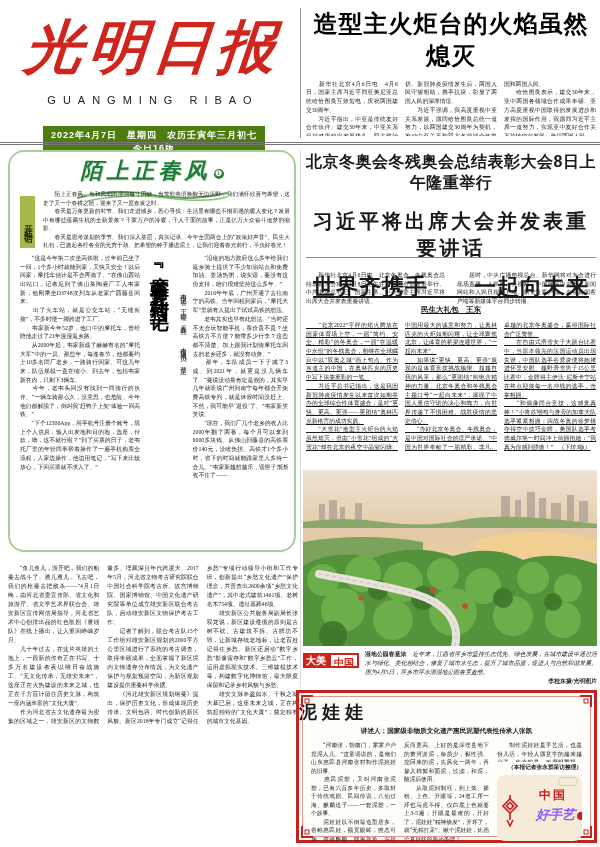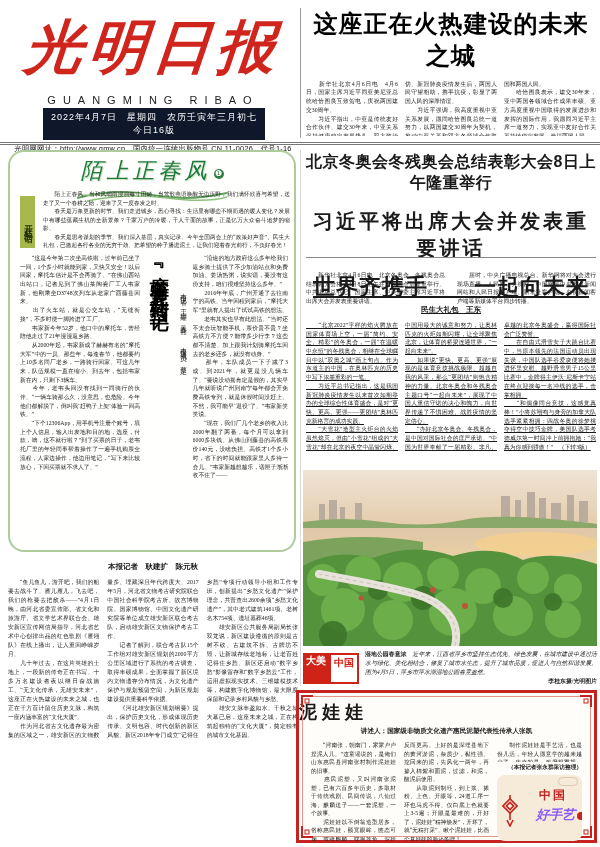--- a/index.html
+++ b/index.html
@@ -4,22 +4,22 @@
 <style>
   html,body{margin:0;padding:0;background:#e9e9e9;}
   .page{position:relative;width:600px;height:847px;background:#ffffff;margin:0 auto;
         font-family:"Liberation Serif","DejaVu Serif",serif;color:#1a1a1a;overflow:hidden;}
 
   
   .mast{position:absolute;left:10px;top:2px;width:286px;height:140px;text-align:center;}
   .mast-title{font-size:58px;font-weight:bold;color:#d0251d;font-style:italic;
               letter-spacing:6px;line-height:92px;transform:skewX(-5deg);white-space:nowrap;}
   .mast-pinyin{font-size:11px;letter-spacing:7px;color:#222;font-family:"Liberation Sans",sans-serif;margin-top:0;}
-  .date-bar{margin:2px 0 0 33px;width:222px;background:#0f172a;color:#fff;font-size:9px;
-            padding:3px 0;font-family:"Liberation Sans",sans-serif;letter-spacing:1px;font-weight:normal;}
+  .date-bar{margin:20px 0 0 33px;width:222px;background:#4d7c0f;color:#fff;font-size:9px;
+            padding:3px 0;font-family:"Liberation Sans",sans-serif;letter-spacing:1px;font-weight:bold;}
   .pub-info{font-size:7.3px;margin-top:4px;color:#111;letter-spacing:.3px;font-family:"Liberation Sans",sans-serif;}
   .vdiv1{position:absolute;left:300px;top:8px;height:130px;border-left:1px solid #999;}
   .vdiv2{position:absolute;left:300px;top:150px;height:536px;border-left:1px solid #d8d8d8;}
 
   
   .tiny{font-size:5.8px;line-height:1.5;text-align:justify;white-space:pre-wrap;overflow:hidden;color:#222;}
 
   
   .lead{position:absolute;left:306px;top:8px;width:290px;}
   .lead-h{font-family:"Liberation Sans",sans-serif;font-weight:900;font-size:24px;
@@ -35,21 +35,21 @@
   .cer-h1{font-size:16px;font-weight:900;text-align:center;font-family:"Liberation Sans",sans-serif;letter-spacing:.5px;}
   .cer-h2{font-size:20px;font-weight:900;text-align:center;margin-top:14px;font-family:"Liberation Sans",sans-serif;letter-spacing:3px;}
   .cer-cols{display:flex;gap:12px;margin-top:9px;height:46px;}
   .cer-cols .tiny{flex:1;}
   .cer-rule{position:absolute;left:306px;top:257px;width:290px;border-top:1px solid #888;}
 
   
   .springbox{position:absolute;left:8px;top:150px;width:288px;height:402px;
              border:2px solid #aecb9b;border-radius:16px;box-sizing:border-box;background:#fffffe;}
   .spring-logo{position:absolute;top:4px;left:0;right:0;text-align:center;}
-  .spring-logo-text{font-size:22px;font-weight:normal;font-style:italic;color:#1f7a3d;letter-spacing:4px;
+  .spring-logo-text{font-size:22px;font-weight:bold;font-style:italic;color:#1f7a3d;letter-spacing:4px;
                     font-family:"Liberation Serif",serif;text-shadow:1px 1px 0 #cfe3c2;}
   .spring-badge{display:inline-block;font-size:8px;color:#fff;background:#2e7d3c;border-radius:50%;
                 width:10px;height:10px;line-height:10px;vertical-align:middle;margin-left:3px;}
   .kaitab{position:absolute;left:10px;top:44px;width:15px;height:52px;background:#a9b84c;color:#1e2d08;
           writing-mode:vertical-rl;font-size:8.5px;letter-spacing:3px;text-align:center;
           font-weight:bold;font-family:"Liberation Sans",sans-serif;padding-top:4px;box-sizing:border-box;}
   .spring-intro{position:absolute;left:33px;top:38px;width:247px;height:60px;font-size:5.7px;}
   .moto{position:absolute;left:10px;top:102px;width:268px;height:290px;display:flex;gap:5px;overflow:hidden;}
   .moto-left{width:120px;height:290px;}
   .moto-title{writing-mode:vertical-rl;font-size:19px;font-weight:900;font-family:"Liberation Sans",sans-serif;
@@ -69,21 +69,21 @@
   .w-h{font-size:22px;font-weight:900;text-align:center;letter-spacing:1px;font-family:"Liberation Serif",serif;}
   .w-by{font-size:7.5px;text-align:center;margin-top:3px;font-weight:bold;}
   .w-cols{margin-top:6px;height:160px;column-count:3;column-gap:7px;font-size:5.8px;line-height:1.5;
           text-align:justify;white-space:pre-wrap;overflow:hidden;color:#222;}
 
   
   .photo{position:absolute;left:303px;top:470px;width:294px;height:176px;overflow:hidden;}
 
   
   .caption{position:absolute;left:303px;top:650px;width:294px;height:36px;display:flex;gap:6px;}
-  .dm-badge{flex:none;display:flex;height:31px;margin-top:3px;font-family:"Liberation Sans",sans-serif;}
+  .dm-badge{flex:none;display:flex;height:15px;margin-top:3px;font-family:"Liberation Sans",sans-serif;}
   .dm1{background:#cf2318;color:#fff;font-weight:bold;font-size:10px;padding:1px 3px;}
   .dm2{border:2px solid #cf2318;color:#cf2318;font-weight:bold;font-size:10px;padding:1px 3px;background:#fff;box-sizing:content-box;}
   .cap-text{font-size:5.9px;line-height:1.55;text-align:justify;font-style:italic;color:#222;flex:1;}
   .cap-title{font-weight:bold;font-style:normal;}
   .cap-credit{display:block;text-align:right;font-weight:bold;font-style:normal;}
 
   
   .claybox{position:absolute;left:296px;top:690px;width:301px;height:153px;border:3px solid #c5231f;
            background:#fffdfa;box-sizing:border-box;}
   .clay-inner{position:absolute;inset:3px;border:1px solid #e0948a;pointer-events:none;}
@@ -115,21 +115,21 @@
   <div class="mast">
     <div class="mast-title">光明日报</div>
     <div class="mast-pinyin">GUANGMING RIBAO</div>
     <div class="date-bar">2022年4月7日　星期四　农历壬寅年三月初七　今日16版</div>
     <div class="pub-info">光明网网址：http://www.gmw.cn　国内统一连续出版物号 CN 11-0026　代号1-16　第26364号</div>
   </div>
   <div class="vdiv1"></div>
   <div class="vdiv2"></div>
 
   <div class="lead">
-    <div class="lead-h">这座正在火热建设的未来之城</div>
+    <div class="lead-h">造型主火炬台的火焰虽然熄灭</div>
     <div class="lead-cols">
       <div class="tiny">　　新华社北京4月6日电　4月6日，国家主席习近平同亚美尼亚总统哈恰图良互致贺电，庆祝两国建交30周年。
 　　习近平指出，中亚是传统友好合作伙伴。建交30年来，中亚关系保持健康稳定发展势头，双方政治互信深化，各领域合作扎实推进，人文交流日益密</div>
       <div class="tiny">切。新冠肺炎疫情发生后，两国人民守望相助，携手抗疫，彰显了两国人民的深厚情谊。
 　　习近平强调，我高度重视中亚关系发展，愿同哈恰图良总统一道努力，以两国建交30周年为契机，推动中亚关系和双方各领域合作取得更多成果，造福两</div>
       <div class="tiny">国和两国人民。
 　　哈恰图良表示，建交30年来，亚中两国各领域合作成果丰硕。亚方高度重视中国取得的发展进步和发挥的国际作用，我愿同习近平主席一道努力，实现亚中友好合作关系持续稳定发展，造福两国人民。</div>
     </div>
   </div>
 
@@ -171,21 +171,20 @@
       <div class="moto-byline">本报记者　王忠耀　吴春燕　　本报通讯员　蔡定</div>
       <div class="moto-right tiny">　　“沿途的地方政府这么多年给我们返乡骑士提供了不少加油站点和免费加油、姜汤热粥，说实话，要没有这份支持，咱们很难坚持这么多年。”
 　　2016年年底，广州开通了去往南宁的高铁。当年回程到家后，“摩托大军”里就有人提出了试试高铁的想法。
 　　老韦其实也早有此想法。“当时还不太会玩智能手机，票价贵不贵？坐高铁方不方便？能带多少行李？这些都不清楚。加上跟我计划骑摩托车回去的老乡还多，就没有动身。”
 　　那年，车队成员一下子减了3成。到2021年，就更是没几辆车了。“要说没动摇肯定是假的，其实早几年就听说广州到南宁每年都会开免费高铁专列，就是休假时间没赶上。不然，我可能早‘退役’了。”韦家新笑笑说。
 　　“现在，我们厂几个老乡的收入比2000年翻了两番，每个月可以拿到6000多块钱。从佛山到藤县的高铁票价140元，没啥负担。高铁才1个多小时，省下的时间就能跟家里人多待一会儿。”韦家新越想越乐，话匣子渐渐收不住了——</div>
     </div>
   </div>
 
   <div class="xiongan">
-    <div class="xa-by">本报记者　耿建扩　陈元秋</div>
     <div class="xa-cols">　　“鱼儿鱼儿，游开吧，我们的船要去战斗了。雁儿雁儿，飞去吧，我们的枪要去把敌杀——”4月1日晚，由河北省委宣传部、省文化和旅游厅、省文学艺术界联合会、雄安新区宣传网信局指导，河北省艺术中心创排出品的红色歌剧《雁翎队》在线上播出，让人重回峥嵘岁月。
 　　几十年过去，在这片英雄的土地上，一段新的传奇正在书写。十多万名建设者夜以继日奋战施工。“无文化传承，无雄安未来”，这座正在火热建设的未来之城，也正在千方百计留住历史文脉，构筑一座内涵丰富的“文化大厦”。
 　　作为河北省古文化遗存最为密集的区域之一，雄安新区的文物数量多、埋藏深且年代跨度大。2017年5月，河北省文物考古研究院联合中国社会科学院考古所、故宫博物院、国家博物馆、中国文化遗产研究院等单位成立雄安新区联合考古队，启动雄安新区文物保护考古工作。
 　　记者了解到，联合考古队15个工作组对雄安新区规划的2000平方公里区域进行了系统的考古调查，取得丰硕成果，全面掌握了新区境内文物遗存分布情况，为文化遗产保护与规划预留空间，为新区规划建设提供重要科学依据。
 　　《河北雄安新区规划纲要》提出，保护历史文化，形成体现历史传承、文明包容、时代创新的新区风貌。新区2018年专门成立“记得住乡愁”专项行动领导小组和工作专班，创新提出“乡愁文化遗产”保护理念，共普查出2600余项“乡愁文化遗产”，其中老式建筑1461项、老树名木754项、遗址墓葬46项。
 　　雄安新区公共服务局副局长张双龙说，新区建设遵循的原则是古树不砍、古建筑不拆、古牌坊不毁，让新城存续老地标，让老百姓记得住乡愁。新区还启动“数字乡愁”影像留存和“数字乡愁云”工作，运用虚拟现实技术、三维建模技术等，构建数字化博物馆，最大限度保留和记录乡村风貌与乡愁。
 　　雄安文脉丰盈如水。千秋之城大幕已启，这座未来之城，正在构筑起独特的“文化大厦”，奠定独有的城市文化基因。</div>
   </div>
 
   <div class="world">

